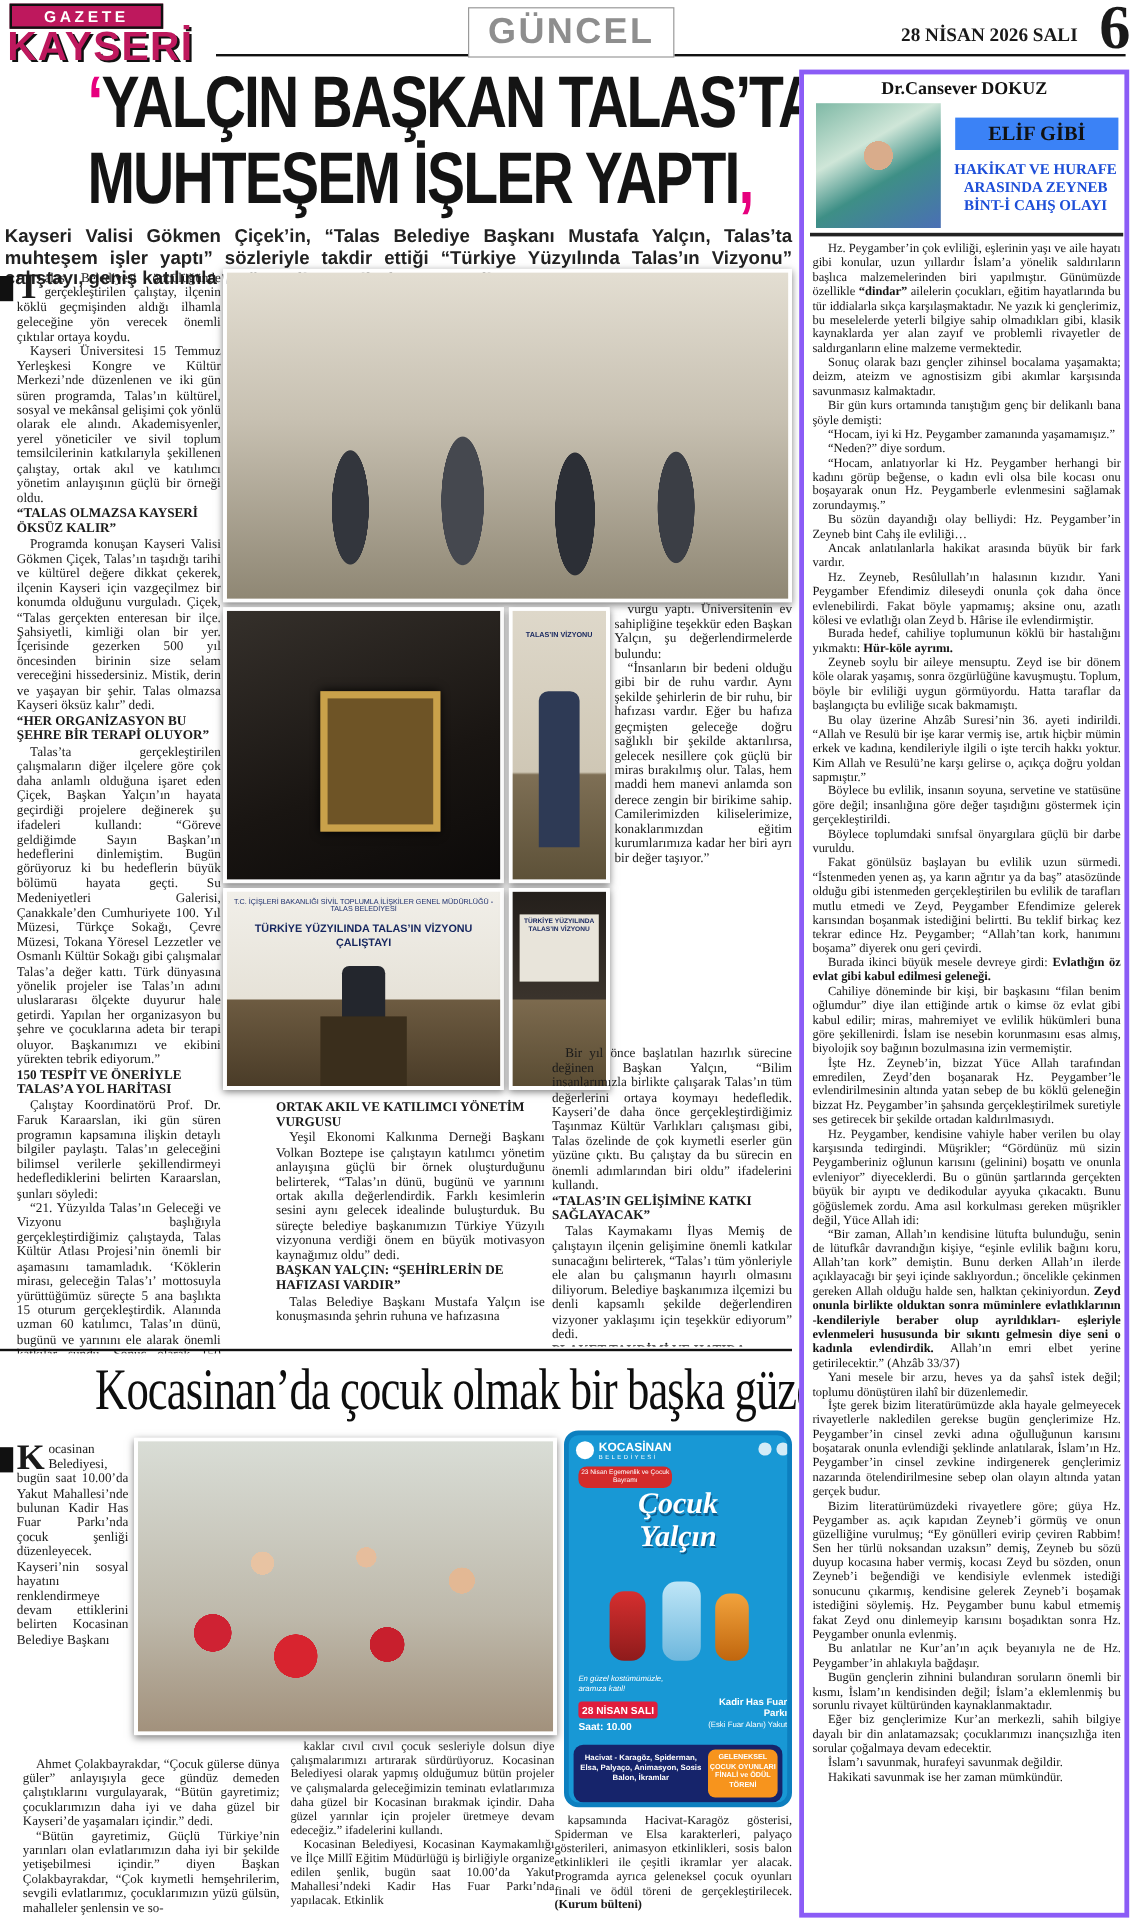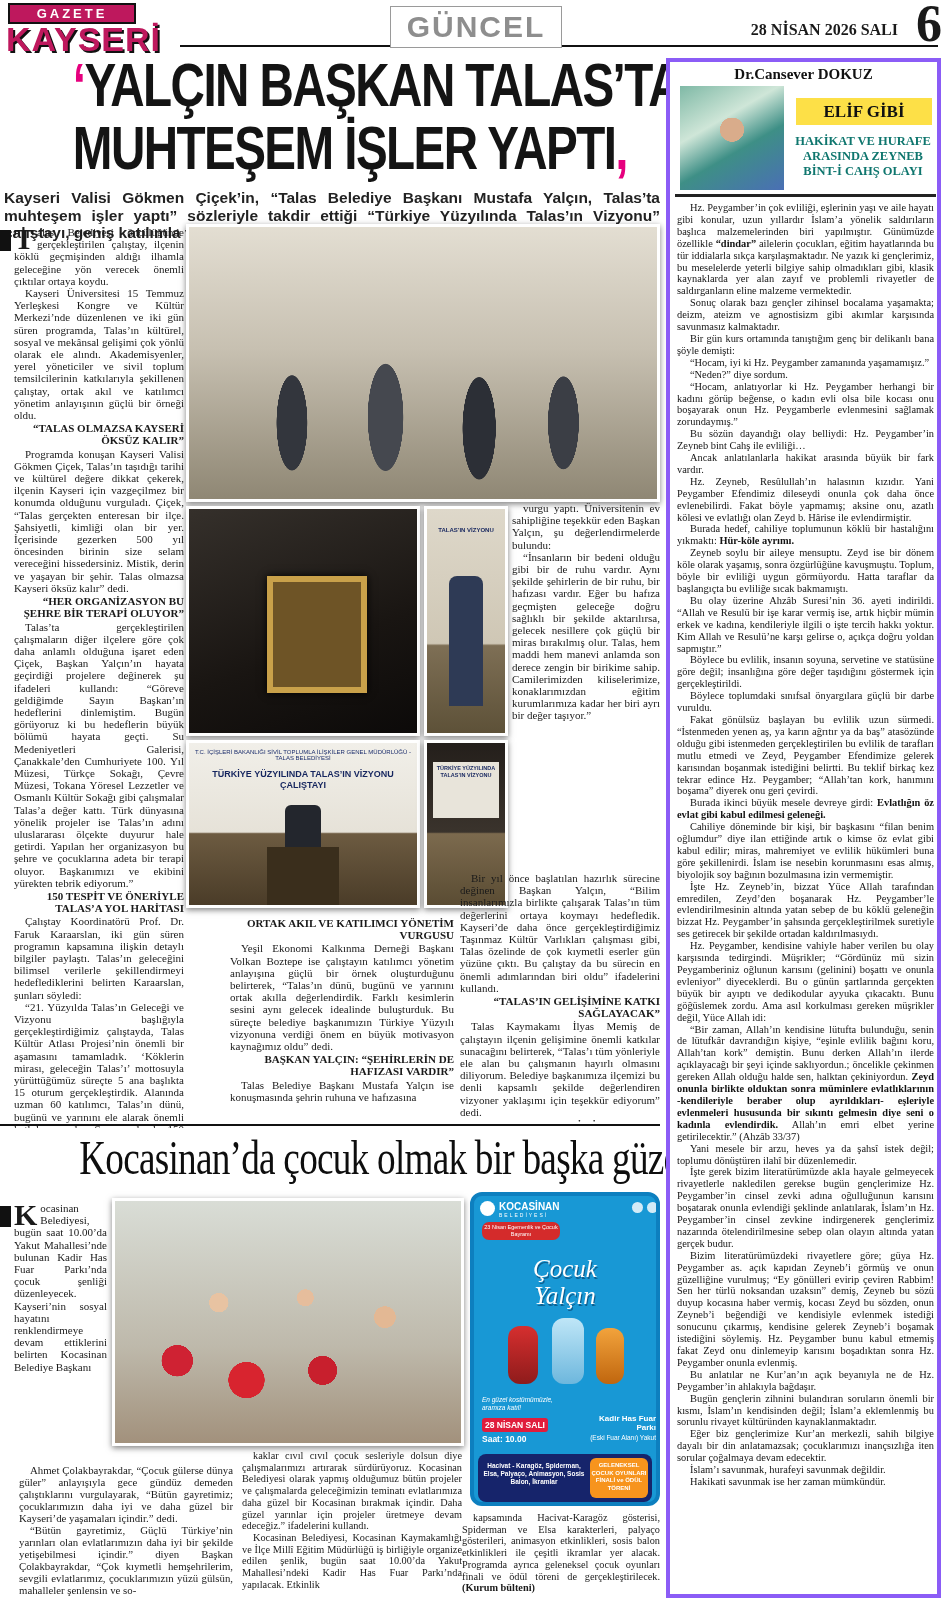--- a/index.html
+++ b/index.html
@@ -13,21 +13,21 @@
   .date-label{position:absolute;left:740px;top:21px;width:158px;text-align:right;font-weight:bold;font-size:16px}
   .page-number{position:absolute;left:900px;top:-6px;width:42px;font-weight:bold;font-size:52px;text-align:right}
   
   .lead-headline{position:absolute;left:0;top:54px;width:662px;text-align:center;font-family:"Liberation Sans",sans-serif;font-weight:bold;color:#141414}
   .hl{transform:scaleX(.78);transform-origin:50% 0;white-space:nowrap;font-size:61px;line-height:63px;letter-spacing:-2px}
   .pink{color:#e6007e}
   .subhead{position:absolute;left:4px;top:189px;width:656px;font-family:"Liberation Sans",sans-serif;font-weight:bold;font-size:15.5px;line-height:17.5px;text-align:justify;color:#222}
   
   .coltext{position:absolute;font-size:11px;line-height:12.2px;text-align:justify;overflow:hidden}
   .coltext p{text-indent:11px}
-  .coltext .colhead{font-weight:bold;text-align:right;text-indent:0;padding:1px 0}
+  .coltext .colhead{font-weight:bold;text-align:left;text-indent:0;padding:1px 0}
   .dc p:first-child{text-indent:0}
   .dc p:first-child::first-letter{float:left;font-size:30px;line-height:23px;font-weight:bold;padding:1px 3px 0 0}
   .blacksq{position:absolute;width:11px;height:21px;background:#111}
   
   .ph{position:absolute;border:3px solid #fff;box-shadow:0 2px 6px rgba(0,0,0,.5);overflow:hidden}
   .ph1{background:linear-gradient(180deg,#cfc9bd 0%,#bdb6a8 30%,#a89f90 100%);
        background-image:radial-gradient(ellipse 26px 80px at 22% 72%,#33363d 59%,transparent 60%),radial-gradient(ellipse 30px 90px at 42% 70%,#45484f 59%,transparent 60%),radial-gradient(ellipse 28px 86px at 62% 74%,#2c2f36 59%,transparent 60%),radial-gradient(ellipse 26px 78px at 80% 72%,#3b3e45 59%,transparent 60%),linear-gradient(180deg,#e3ded2 0%,#c7c0b1 45%,#8f8774 100%)}
   .ph2{background:linear-gradient(160deg,#35302b 0%,#191512 60%,#0c0a09 100%)}
   .frame{position:absolute;left:34%;top:30%;width:44%;height:52%;border:6px solid #c9a14a;background:#6e5426;box-shadow:0 0 8px #000}
   .ph3{background:linear-gradient(180deg,#f1efe9 0%,#e6e2d8 55%,#6d5b41 56%,#4a3c28 100%)}
@@ -43,43 +43,43 @@
   .phk{background:linear-gradient(180deg,#cdd3cf 0%,#c2c0b4 28%,#b5a796 100%);
        background-image:radial-gradient(circle 26px at 18% 66%,#cf2233 60%,transparent 61%),radial-gradient(circle 30px at 38% 74%,#d8242f 60%,transparent 61%),radial-gradient(circle 24px at 60% 70%,#c81f2d 60%,transparent 61%),radial-gradient(circle 16px at 30% 42%,#e8c3a2 60%,transparent 61%),radial-gradient(circle 14px at 55% 40%,#e6bd9c 60%,transparent 61%),radial-gradient(circle 18px at 78% 48%,#e3b894 60%,transparent 61%),linear-gradient(180deg,#d9ddd6 0%,#beb9ab 60%,#a2917c 100%)}
   
   .poster{position:absolute;left:470px;top:1192px;width:190px;height:314px;background:#1898d5;border:4px solid #0d7fbf;border-radius:12px;overflow:hidden;font-family:"Liberation Sans",sans-serif;color:#fff}
   .poster .orgrow{position:absolute;left:6px;top:5px;width:178px;height:18px}
   .poster .orglogo{position:absolute;left:0;top:0;width:15px;height:15px;border-radius:50%;background:#fff}
   .poster .orgname{position:absolute;left:19px;top:0;font-weight:bold;font-size:10px}
   .poster .orgsub{position:absolute;left:19px;top:11px;font-size:5px;letter-spacing:2px}
   .poster .mini{position:absolute;top:1px;width:11px;height:11px;border-radius:50%;background:#e8f4fb;opacity:.9}
   .poster .ribbon{position:absolute;left:8px;top:26px;width:78px;background:#d42b2b;border-radius:7px;font-size:5.5px;line-height:7px;text-align:center;padding:2px}
-  .poster .ptitle{position:absolute;left:0;top:59px;width:100%;text-align:center;font-family:"Liberation Serif",serif;font-style:italic;font-weight:normal;font-size:25px;line-height:27px;text-shadow:1px 2px 0 #0d5e8f}
+  .poster .ptitle{position:absolute;left:0;top:44px;width:100%;text-align:center;font-family:"Liberation Serif",serif;font-style:italic;font-weight:bold;font-size:25px;line-height:27px;text-shadow:1px 2px 0 #0d5e8f}
   .poster .chars{position:absolute;left:0;top:116px;width:100%;height:80px}
   .poster .c1{position:absolute;left:34px;top:14px;width:30px;height:58px;border-radius:12px;background:linear-gradient(#d62f2f,#8e1b1b)}
   .poster .c2{position:absolute;left:78px;top:6px;width:32px;height:66px;border-radius:12px;background:linear-gradient(#bfe6f7,#6db7dd)}
   .poster .c3{position:absolute;left:122px;top:16px;width:28px;height:56px;border-radius:12px;background:linear-gradient(#f2a33c,#c0660e)}
   .poster .invite{position:absolute;left:8px;top:200px;width:74px;font-size:6.5px;font-style:italic;line-height:8px}
   .poster .pdate{position:absolute;left:8px;top:222px;width:66px;background:#e01d3c;font-weight:bold;font-size:8.5px;text-align:center;padding:2px;border-radius:3px}
   .poster .ptime{position:absolute;left:8px;top:238px;font-weight:bold;font-size:8.5px}
   .poster .place1{position:absolute;left:116px;top:218px;width:66px;font-weight:bold;font-size:8px;text-align:right;line-height:9px}
   .poster .place2{position:absolute;left:116px;top:238px;width:66px;font-size:6.5px;text-align:right;line-height:7px}
   .poster .band{position:absolute;left:4px;top:258px;width:174px;height:48px;background:#16246b;border-radius:8px}
   .poster .acts{position:absolute;left:4px;top:8px;width:104px;font-weight:bold;font-size:6.5px;line-height:8px;text-align:center;color:#fff}
   .poster .badge{position:absolute;left:112px;top:4px;width:58px;height:40px;background:#f7941d;border-radius:6px;font-weight:bold;font-size:6px;line-height:7.5px;text-align:center;color:#fff;padding-top:4px}
   
   .bottom-headline{position:absolute;left:0;top:1130px;width:660px;text-align:center}
   .bh{transform:scaleX(.76);transform-origin:50% 0;white-space:nowrap;font-size:49px;line-height:56px;letter-spacing:-1px;color:#0e0e0e}
   .divider{position:absolute;left:0;top:1124px;width:660px;height:2px;background:#111}
   
   .opinion{position:absolute;left:666px;top:58px;width:275px;height:1540px;border:4px solid #8b5cf6;background:#fff;font-family:Liberation Serif, serif}
   .op-author{position:absolute;left:0;top:4px;width:100%;text-align:center;font-weight:bold;font-size:15px;color:#111}
   .op-photo{position:absolute;left:10px;top:24px;width:104px;height:104px;background:radial-gradient(circle 20px at 50% 42%,#d9ac8b 60%,transparent 61%),linear-gradient(150deg,#7fb9a6 0%,#cfe6d8 35%,#3e8f86 60%,#4a6fb5 100%)}
-  .op-kicker{position:absolute;left:126px;top:36px;width:136px;height:27px;background:#fde047;text-align:center;font-weight:bold;font-size:17px;line-height:27px;color:#111}
-  .op-title{position:absolute;left:118px;top:72px;width:150px;text-align:center;font-weight:bold;font-size:12.5px;line-height:15px;color:#0f766e}
+  .op-kicker{position:absolute;left:126px;top:36px;width:136px;height:27px;background:#3b82f6;text-align:center;font-weight:bold;font-size:17px;line-height:27px;color:#111}
+  .op-title{position:absolute;left:118px;top:72px;width:150px;text-align:center;font-weight:bold;font-size:12.5px;line-height:15px;color:#1d4ed8}
   .op-rule{position:absolute;left:5px;top:132px;width:261px;height:3px;background:#222}
   .op-body{position:absolute;left:7px;top:140px;width:257px;height:1392px;overflow:hidden;font-size:10.4px;line-height:11.9px;text-align:justify;color:#141414}
   .op-body p{text-indent:13px}
 </style>
 </head>
 <body>
 
 <div>
   <div class="gazete-box">GAZETE</div>
   <div class="kayseri">KAYSERİ</div>

